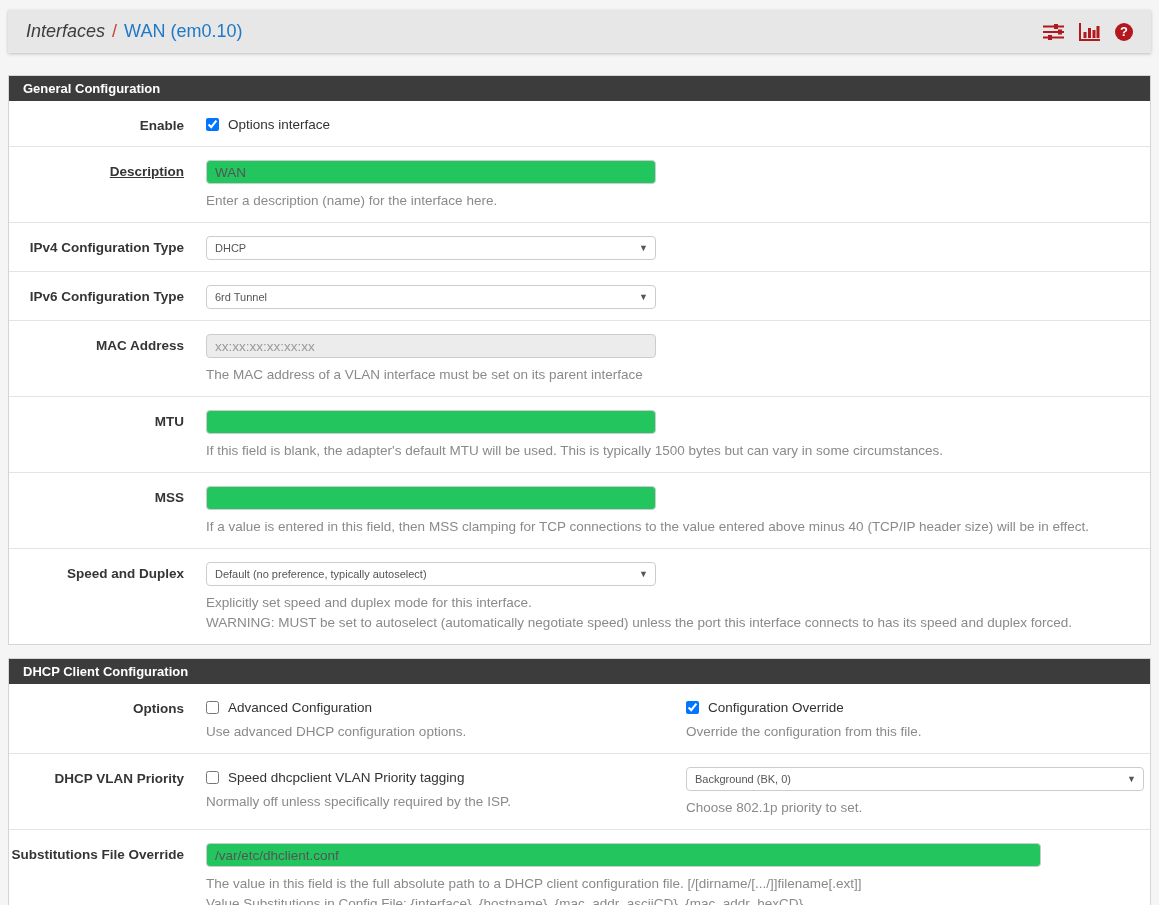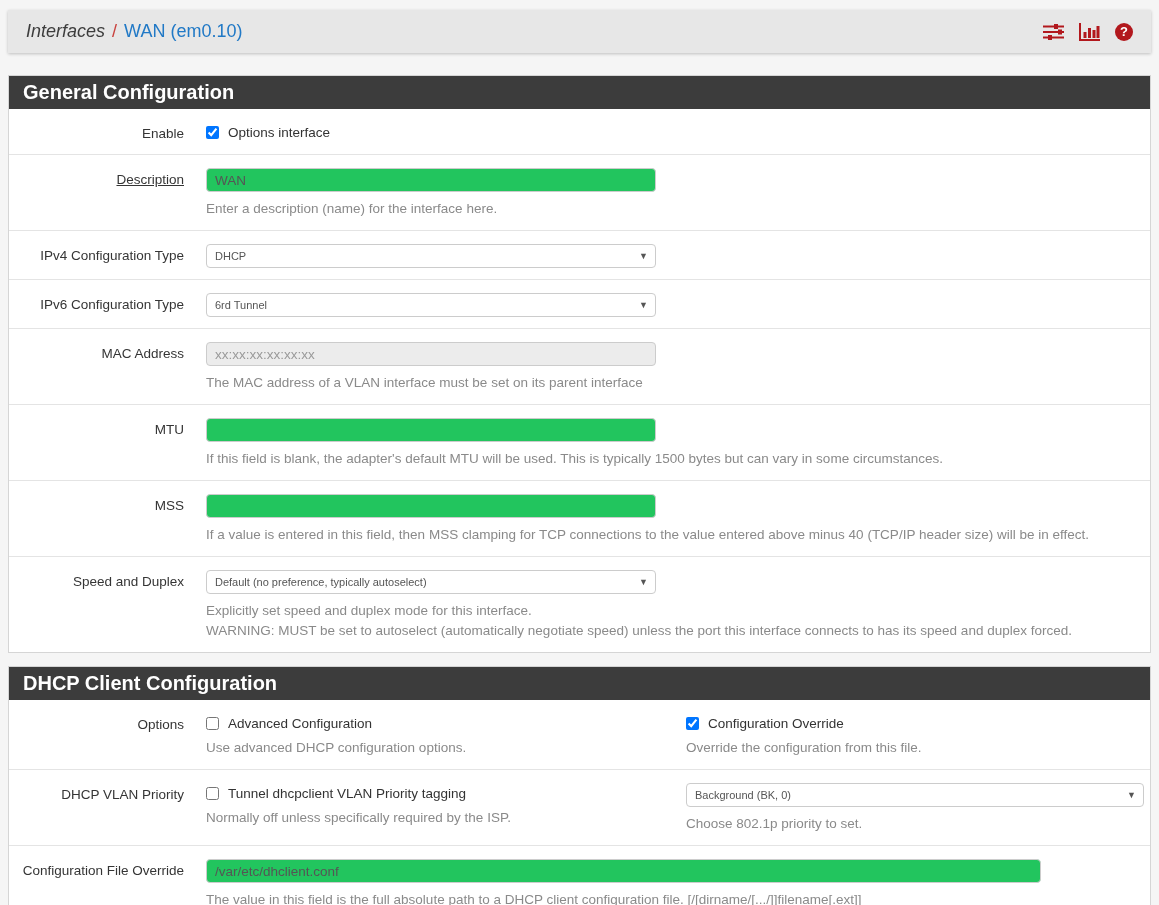--- a/index.html
+++ b/index.html
@@ -31,31 +31,31 @@
     width:18px; height:18px; border-radius:50%;
     background:var(--accent-red,#b2181d); color:#fff;
     font-size:13px; font-weight:bold; line-height:18px; text-align:center;
     display:inline-block;
   }
 
   
   .panel { background:#fff; border:1px solid #d5d5d5; margin-bottom:13px; }
   .panel-heading {
     background:var(--section-header-bg,#3c3c3c); color:#fff;
-    font-weight:bold; font-size:20px; padding:5px 14px;
+    font-weight:bold; font-size:13px; padding:5px 14px;
   }
   .frow {
     display:flex; align-items:flex-start;
     padding:13px 0 11px;
     border-bottom:1px solid #e4e4e4;
   }
   .frow:last-child { border-bottom:none; }
   .flabel {
     flex:0 0 175px; width:175px; text-align:right;
-    font-weight:normal; color:#353535; padding-top:3px; line-height:1.35;
+    font-weight:bold; color:#353535; padding-top:3px; line-height:1.35;
   }
   .flabel.u { text-decoration:underline; }
   .fcontent { flex:1; padding-left:22px; padding-right:6px; }
 
   
   .txt {
     height:24px; width:450px;
     border:1px solid #ccc; border-radius:4px;
     padding:2px 8px; font-size:13.5px; color:#555;
     font-family:"Liberation Sans", sans-serif;
@@ -243,38 +243,38 @@
           </div>
         </div>
       </div>
 
       <div class="frow">
         <div class="flabel">DHCP VLAN Priority</div>
         <div class="fcontent cols">
           <div class="col-left">
             <label class="check">
               <input type="checkbox" style="">
-              <span>Tunnel dhcpclient VLAN Priority tagging</span>
+              <span>Speed dhcpclient VLAN Priority tagging</span>
             </label>
             <div class="help">Normally off unless specifically required by the ISP.</div>
           </div>
           <div class="col-right">
             <span class="selectwrap full" style="width:100%;max-width:none;">
               <select>
                 <option>Background (BK, 0)</option>
               </select>
               <span class="caret">▼</span>
             </span>
             <div class="help">Choose 802.1p priority to set.</div>
           </div>
         </div>
       </div>
 
       <div class="frow">
-        <div class="flabel">Configuration File Override</div>
+        <div class="flabel">Substitutions File Override</div>
         <div class="fcontent">
           <input type="text" class="txt wide" value="/var/etc/dhclient.conf" style="">
           <div class="help">The value in this field is the full absolute path to a DHCP client configuration file. [/[dirname/[.../]]filename[.ext]]</div>
           <div class="help">Value Substitutions in Config File: {interface}, {hostname}, {mac_addr_asciiCD}, {mac_addr_hexCD}</div>
           
           
         </div>
       </div>
 
     </div>

